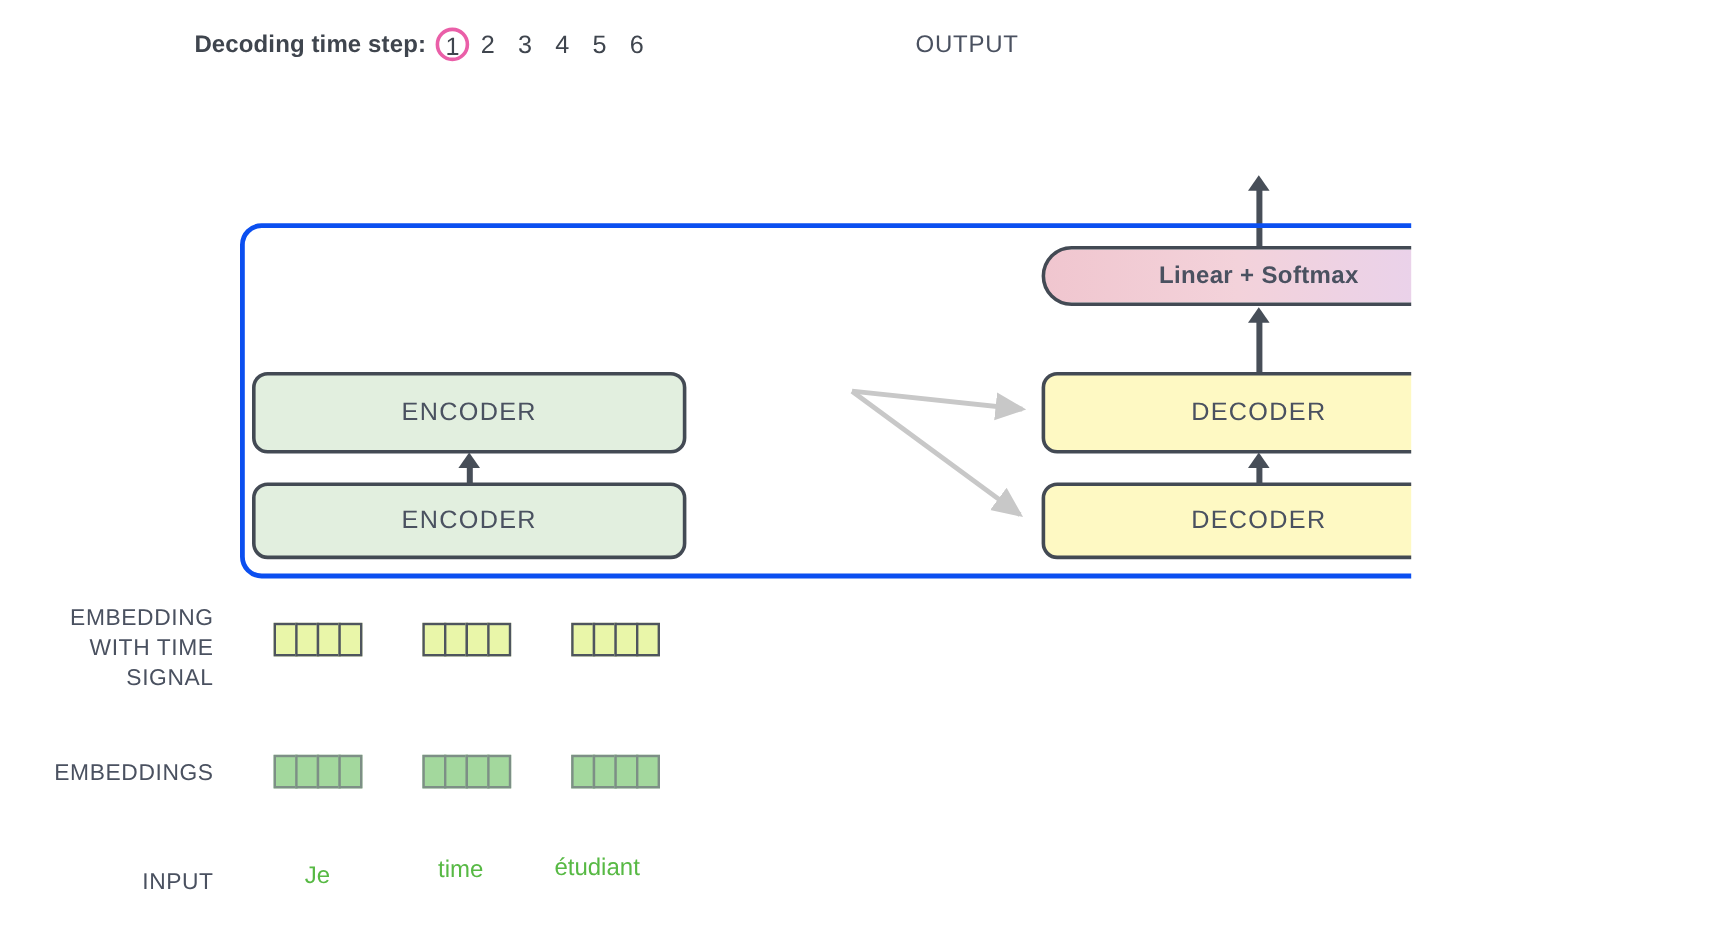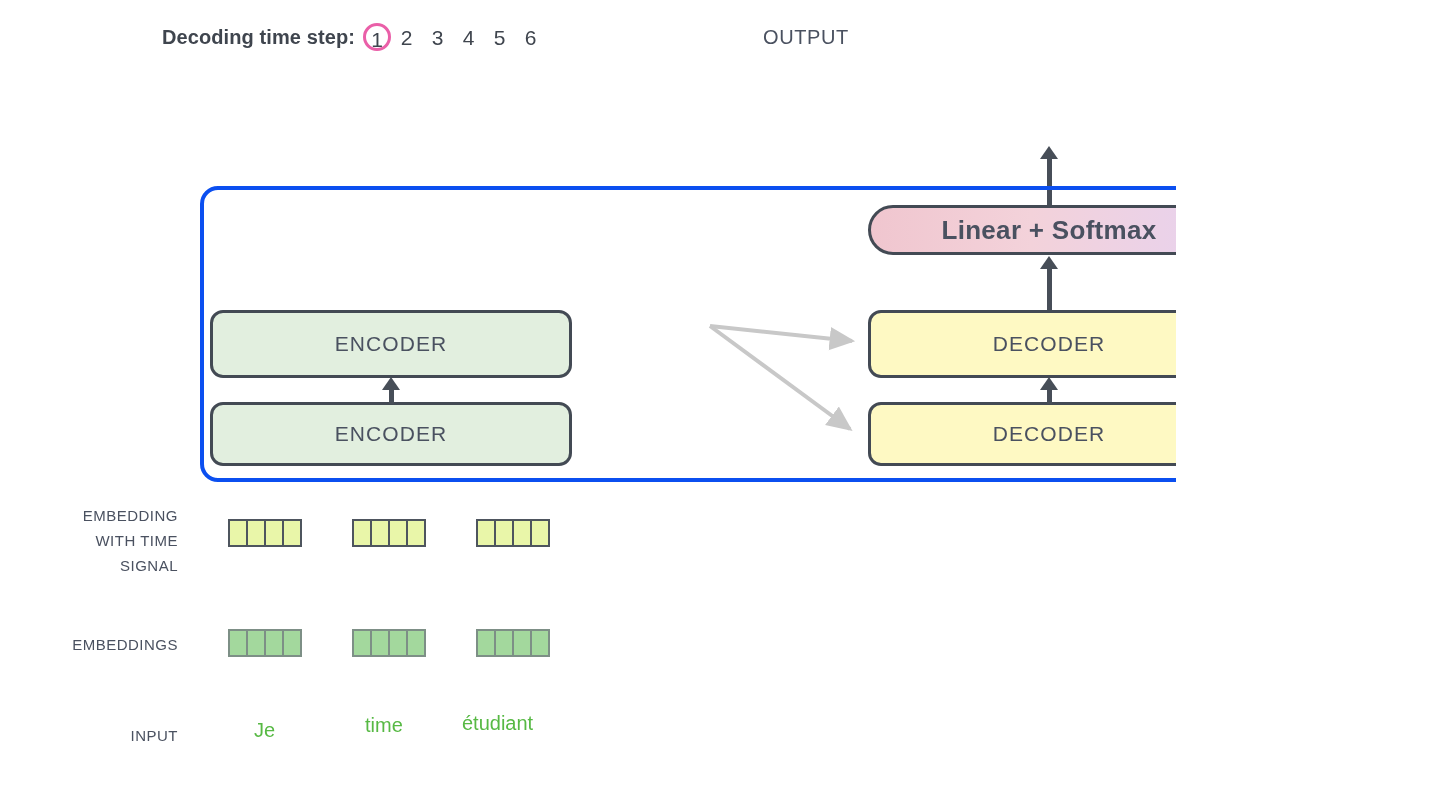--- a/index.html
+++ b/index.html
@@ -94,21 +94,21 @@
     letter-spacing: 1.1px;
   }
   .block.encoder { background: #e2efdf; }
   .block.decoder { background: #fef9c3; }
 
   .block.softmax {
     background: linear-gradient(90deg, #f0c6cf 0%, #f3d2da 45%, #e7d2ef 100%);
     border-radius: 26px;
     font-weight: 700;
     letter-spacing: 0.3px;
-    font-size: 26px;
+    font-size: 20px;
     color: #4a5160;
   }
 
   
   #encoder-top    { left: 210px; top: 310px; width: 362px; height: 68px; }
   #encoder-bottom { left: 210px; top: 402px; width: 362px; height: 64px; }
   
   #decoder-top    { left: 868px; top: 310px; width: 362px; height: 68px; }
   #decoder-bottom { left: 868px; top: 402px; width: 362px; height: 64px; }
   
@@ -149,21 +149,21 @@
     top: 305px;
     width: 190px;
     height: 145px;
   }
 
   
   .side-label {
     position: absolute;
     text-align: right;
     color: #4a5160;
-    font-size: 15px;
+    font-size: 19px;
     letter-spacing: 0.5px;
     line-height: 25px;
   }
   #label-embedding-time { left: 0px; top: 503px; width: 178px; }
   #label-embeddings     { left: 0px; top: 632px; width: 178px; }
   #label-input          { left: 0px; top: 723px; width: 178px; }
 
   
   .vec-group {
     position: absolute;

